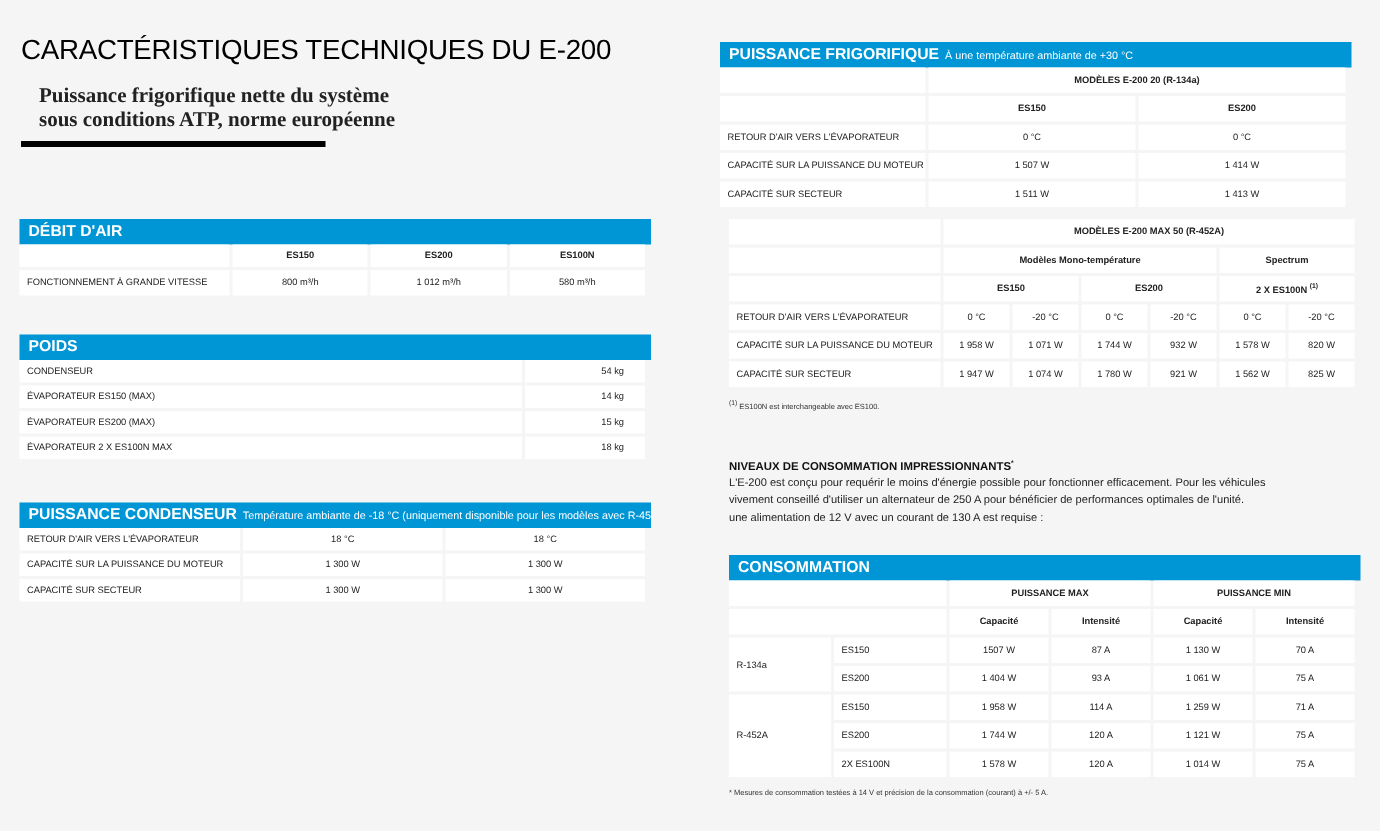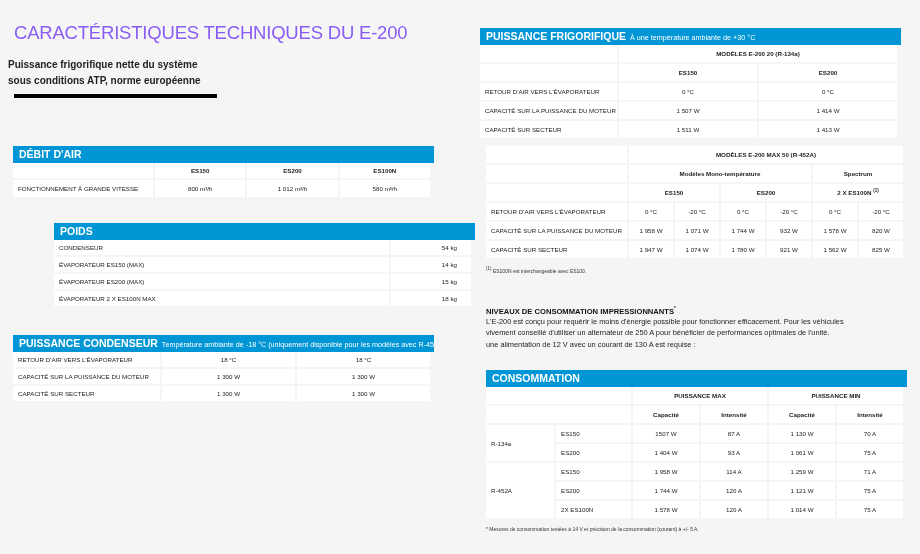--- a/index.html
+++ b/index.html
@@ -7,25 +7,25 @@
     body {
       background: #f5f5f5;
       font-family: "Liberation Sans", "DejaVu Sans", sans-serif;
       color: #1a1a1a;
       position: relative;
     }
     .abs { position: absolute; }
     .title {
       left: 14px; top: 22px;
       font-size: 18.5px; font-weight: normal; letter-spacing: -0.2px;
-      color: #8b5cf6; white-space: nowrap;
+      color: #000000; white-space: nowrap;
     }
     .subtitle {
-      left: 8px; top: 57px;
-      font-size: 10px; font-weight: bold; line-height: 16px; color: #222;
+      left: 26px; top: 57px;
+      font-size: 14px; font-weight: bold; line-height: 16px; color: #222; font-family: Liberation Serif, serif;
     }
     .rule {
       left: 14px; top: 94px; width: 203px; height: 4px; background: #000;
     }
 
     .section-head {
       background: #0096d6;
       color: #fff;
       font-weight: bold;
       font-size: 10.5px;
@@ -98,21 +98,21 @@
     <tr class="tall">
       <td class="l">FONCTIONNEMENT À GRANDE VITESSE</td>
       <td class="c">800 m³/h</td>
       <td class="c">1 012 m³/h</td>
       <td class="c">580 m³/h</td>
     </tr>
   </tbody>
     </table>
 </div>
 
-<div class="abs" style="left:13px; top:223px; width:421px;margin-left:41px;">
+<div class="abs" style="left:13px; top:223px; width:421px;">
   <div class="section-head">POIDS</div>
   <table class="spec">
     <tbody>
         <tr>
       <td class="l">CONDENSEUR</td>
       <td class="r" style="width:80px">54 kg</td>
     </tr>
     <tr>
       <td class="l">ÉVAPORATEUR ES150 (MAX)</td>
       <td class="r">14 kg</td>

